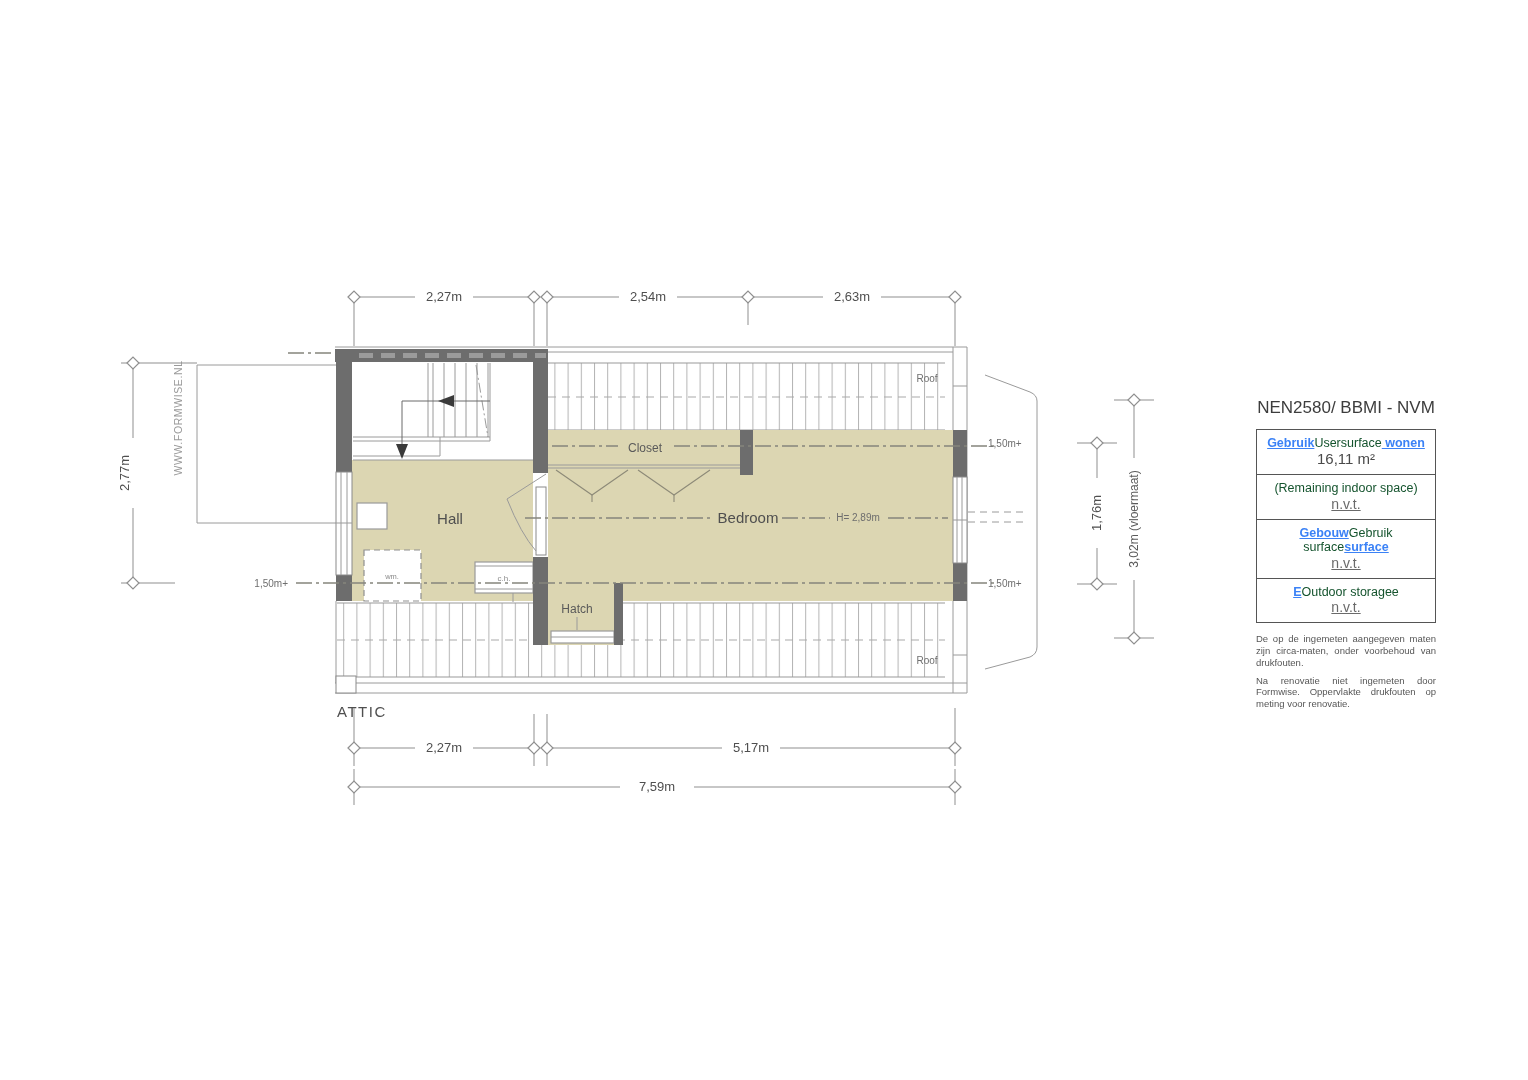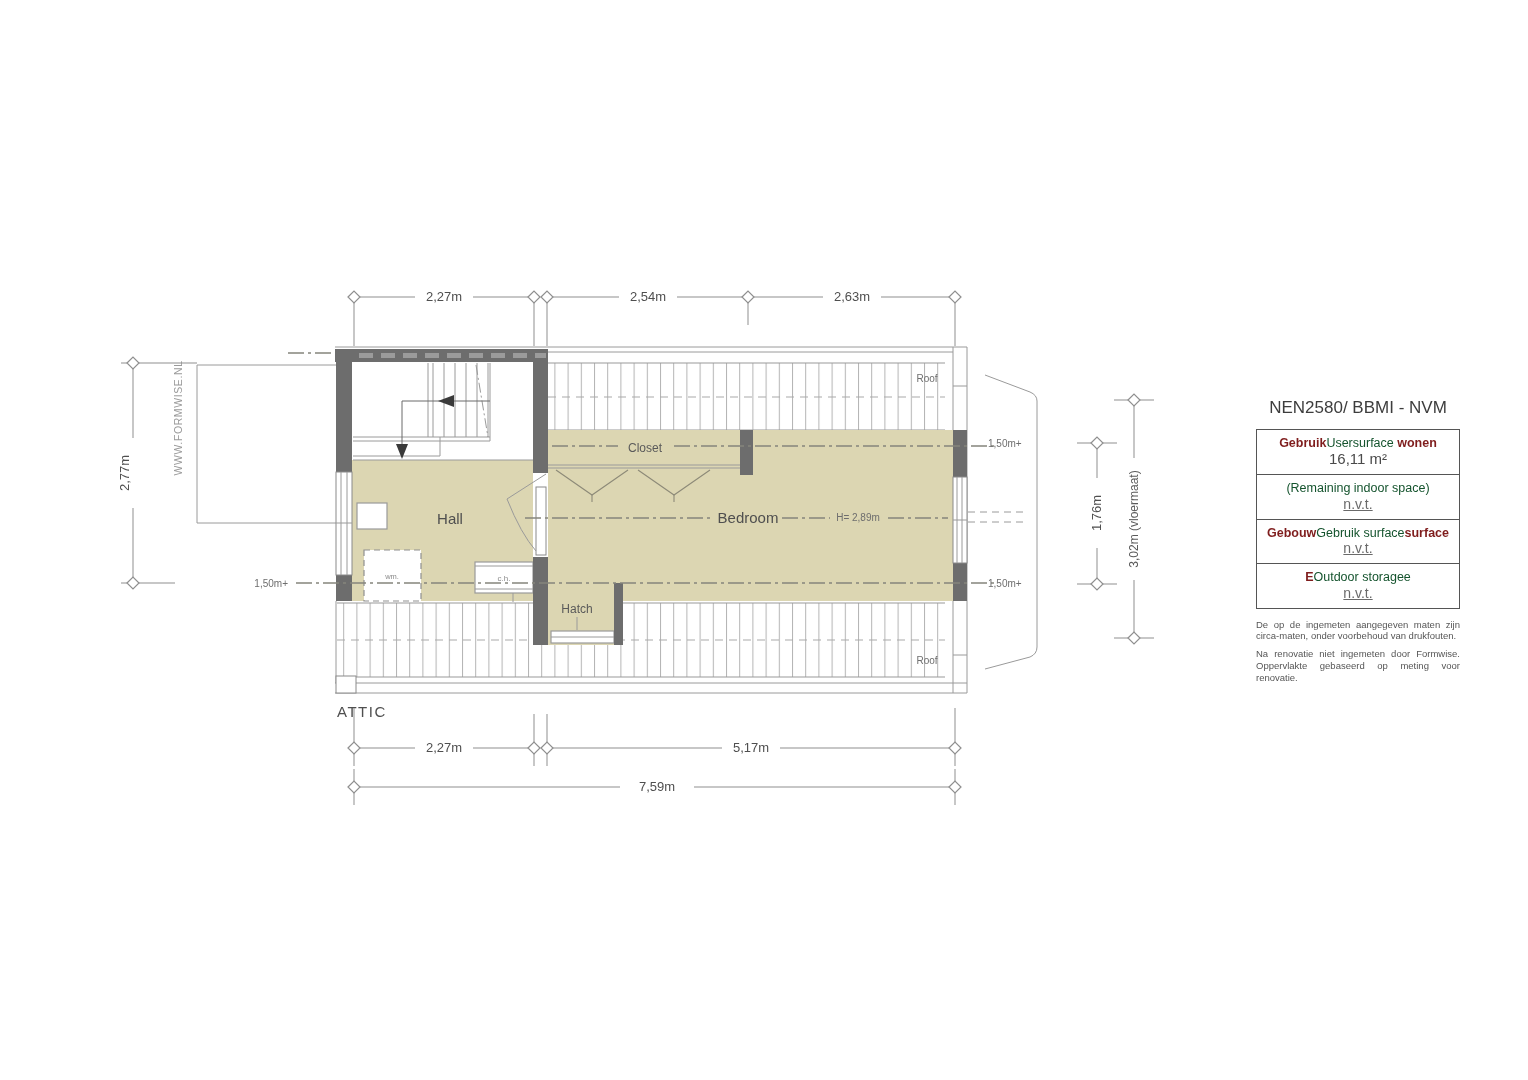--- a/index.html
+++ b/index.html
@@ -27,27 +27,27 @@
   .t12{font-size:12px;fill:#5a5a5a;}
   .t10{font-size:10px;fill:#6e6e6e;}
   .t8{font-size:8px;fill:#8a8a8a;}
   .t7{font-size:7.5px;fill:#8a8a8a;}
   .tw{font-size:10.5px;fill:#9a9a9a;letter-spacing:.6px;}
   .attic{font-size:15px;fill:#4f4f4f;letter-spacing:1.5px;}
   .mid{text-anchor:middle;}
   .end{text-anchor:end;}
 
   
-  .legend{position:absolute;left:1256px;top:398px;width:204px;}
+  .legend{position:absolute;left:1256px;top:398px;width:180px;}
   .legend-title{font-size:17px;color:#3d3d3d;text-align:center;margin:0 0 11px 0;}
   .legend-box{border:1.5px solid #555555;}
   .legend-row{border-bottom:1.5px solid #555555;text-align:center;padding:6px 2px 7px 2px;}
   .legend-row:last-child{border-bottom:none;}
   .legend-hdr{font-size:12.5px;line-height:1.15;}
-  .legend-hdr .b{font-weight:bold;color:#7f1d1d;}
+  .legend-hdr .b{font-weight:bold;color:#3b82f6;text-decoration:underline;}
   .legend-hdr .r{color:#14532d;}
   .legend-val{font-size:15px;color:#4a4a4a;}
   .legend-val.nvt{font-size:14px;color:#6a6a6a;text-decoration:underline;}
   .legend-notes{margin-top:10px;}
   .legend-notes p{font-size:9.5px;color:#565656;text-align:justify;line-height:1.25;margin:0 0 6px 0;}
 </style>
 </head>
 <body>
 
 <svg id="drawing" width="1528" height="1080" viewBox="0 0 1528 1080">
@@ -262,15 +262,15 @@
       <div class="legend-hdr"><span class="b">Gebouw</span><span class="r">Gebruik surface</span><span class="b">surface</span></div>
       <div class="legend-val nvt">n.v.t.</div>
     </div>
     <div class="legend-row">
       <div class="legend-hdr"><span class="b">E</span><span class="r">Outdoor storage</span><span class="r">e</span></div>
       <div class="legend-val nvt">n.v.t.</div>
     </div>
   </div>
   <div class="legend-notes">
     <p>De op de ingemeten aangegeven maten zijn circa-maten, onder voorbehoud van drukfouten.</p>
-    <p>Na renovatie niet ingemeten door Formwise. Oppervlakte gebaseerd op meting voor renovatie.</p>
+    <p>Na renovatie niet ingemeten door Formwise. Oppervlakte drukfouten op meting voor renovatie.</p>
   </div>
 </div>
 
 </body></html>

